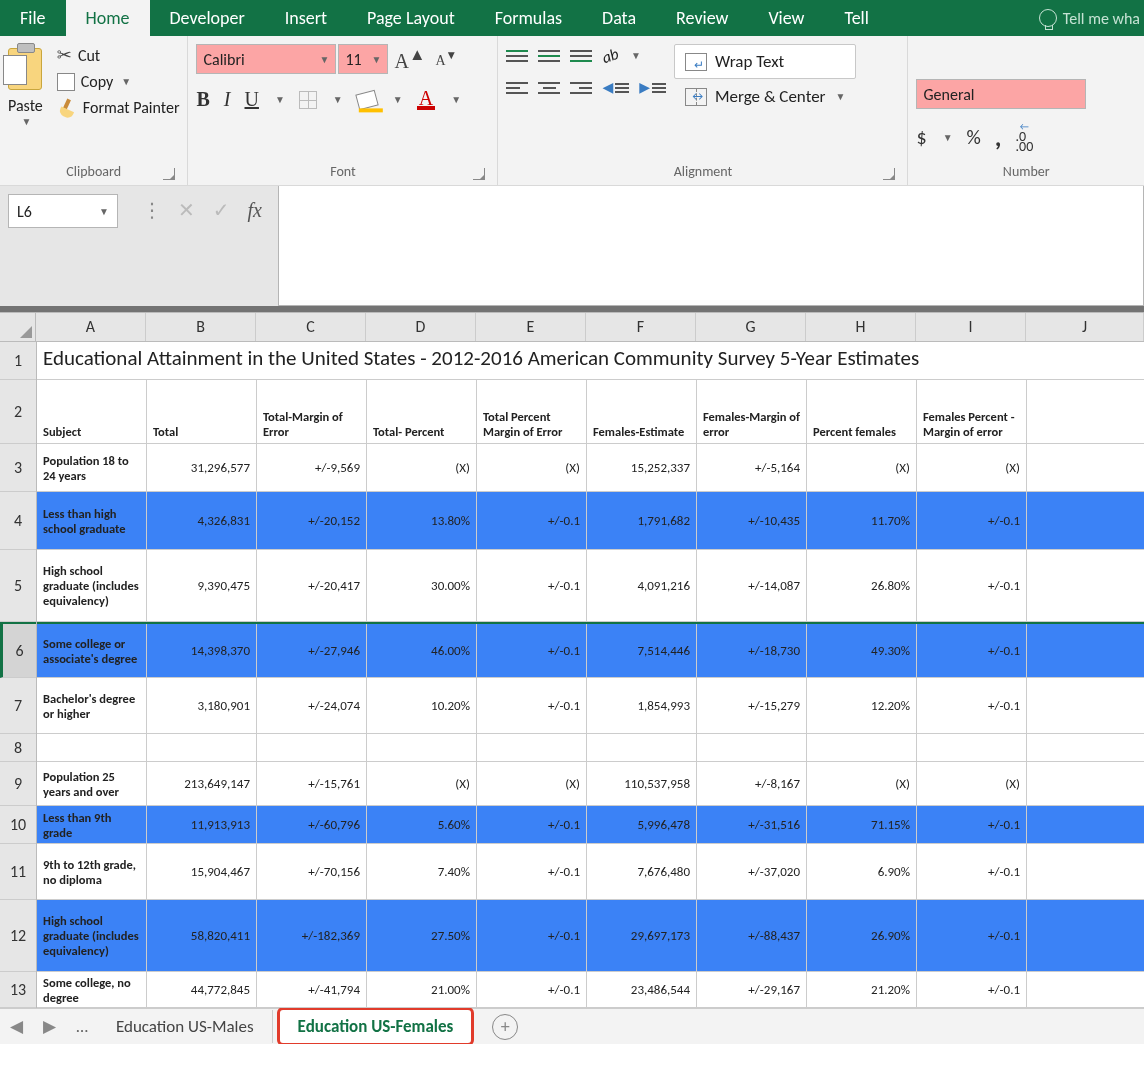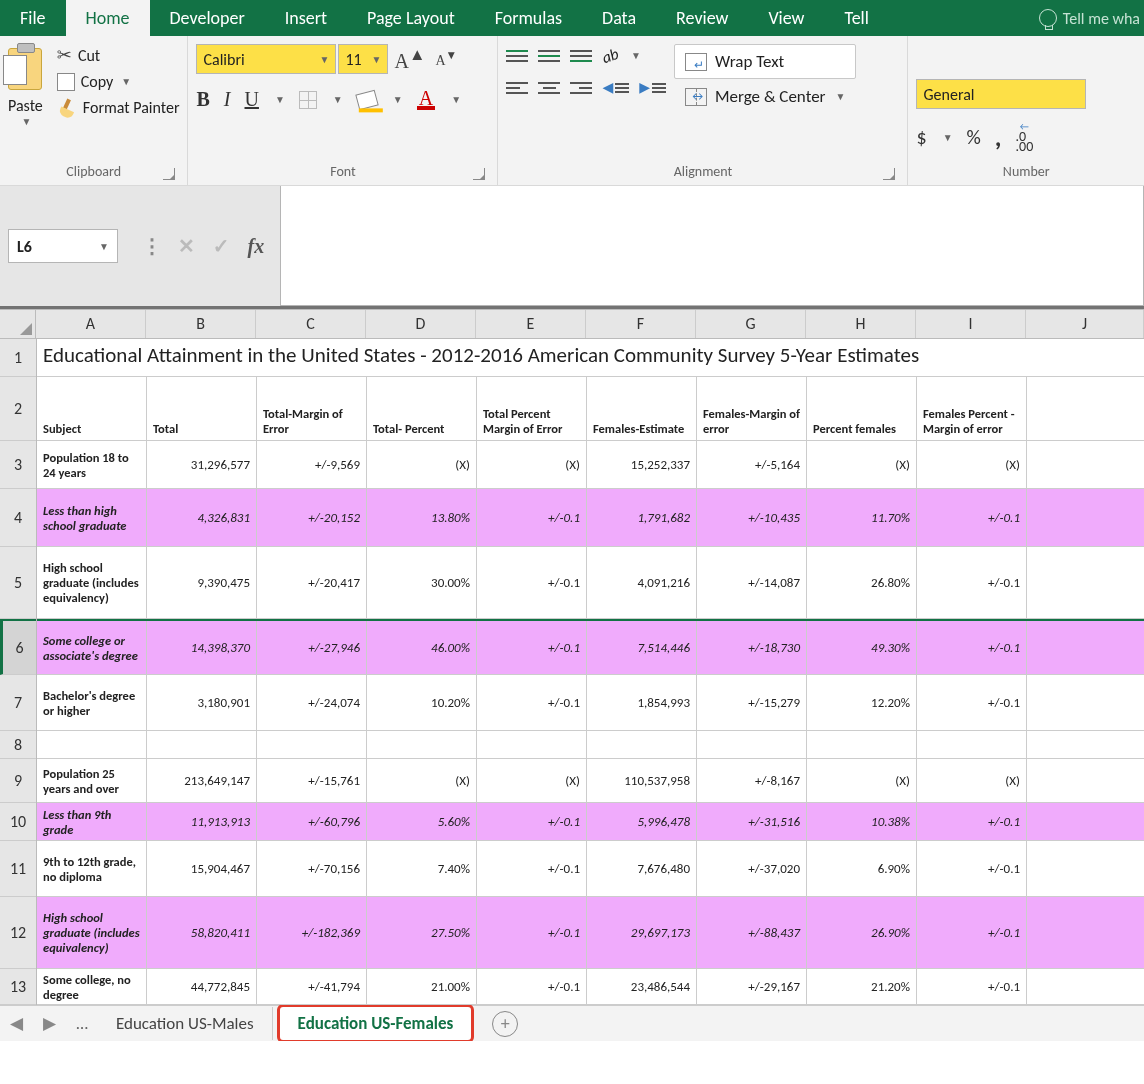--- a/index.html
+++ b/index.html
@@ -32,21 +32,21 @@
   .scissors { font-size:18px; color:#444; }
   .copy-ico { width:18px; height:18px; border:1px solid #888; background:#fff; position:relative;}
   .copy-ico::after{content:"";position:absolute;top:-4px;left:-4px;width:18px;height:18px;border:1px solid #888;background:#fff;z-index:-1;}
   .brush { width:20px; height:20px; position:relative; }
   .brush::before{content:"";position:absolute;top:2px;left:8px;width:4px;height:10px;background:#c98b3a;transform:rotate(25deg);}
   .brush::after{content:"";position:absolute;bottom:0;left:2px;width:14px;height:8px;background:#f8d57e;border-radius:0 0 6px 6px;transform:rotate(25deg);}
   .dd { font-size:10px; color:#666; margin-left:2px;}
   
   
   .font-top { display:flex; align-items:center; gap:2px; }
-  .combo { background:#fde047; border:1px solid #b5b5b5; height:30px; display:flex; align-items:center; padding:0 6px; font-size:16px;}
+  .combo { background:#fca5a5; border:1px solid #b5b5b5; height:30px; display:flex; align-items:center; padding:0 6px; font-size:16px;}
   .combo.font { width:140px; }
   .combo.size { width:50px; }
   .szbtn { font-family:serif; font-size:20px; padding:0 4px; cursor:pointer; color:#444; }
   .small-a { font-size:14px; }
   .font-bot { display:flex; align-items:center; gap:14px; margin-top:14px; font-size:20px; color:#333;}
   .font-bot .b { font-weight:bold; font-family:serif;}
   .font-bot .i { font-style:italic; font-family:serif;}
   .font-bot .u { text-decoration:underline; font-family:serif;}
   .border-ico{width:18px;height:18px;border:1px solid #bbb;position:relative;}
   .border-ico::after{content:"";position:absolute;top:8px;left:0;right:0;border-top:1px solid #bbb;}
@@ -80,21 +80,21 @@
   .merge-ico::before{content:"";position:absolute;top:0;bottom:0;left:10px;border-left:1px dashed #888;}
   .merge-ico::after{content:"↔";position:absolute;left:4px;top:0;font-size:12px;color:#3a7cc2;}
   
   
   .num-col { display:flex; flex-direction:column; gap:12px; padding-top:4px;}
   .num-bot { display:flex; gap:14px; align-items:center; font-size:20px; color:#333;}
   .decbtn { font-size:14px; display:flex; flex-direction:column; line-height:10px; align-items:center;}
   .decbtn .arr{font-size:10px;color:#3a7cc2;}
   
   
-  .fbar { display:flex; align-items:center; background:#e6e6e6; border-bottom:3px solid #737373;font-weight:bold; }
+  .fbar { display:flex; align-items:flex-start; background:#e6e6e6; border-bottom:6px solid #737373; }
   .namebox-wrap { display:flex; align-items:center; padding:8px;}
   .namebox { width:110px; height:34px; background:#fff; border:1px solid #b5b5b5; padding:0 8px; font-size:16px; display:flex; align-items:center;}
   .namebox .dd{margin-left:auto;}
   .fx-ctrls { display:flex; align-items:center; gap:18px; padding:12px 16px; color:#888; font-size:20px;}
   .fx-ctrls .fx { font-style:italic; color:#555; font-family:serif;}
   .vdots { letter-spacing:-2px;}
   .fbar-input { flex:1; background:#fff; border:1px solid #b5b5b5; border-top:none; min-height:120px; margin-top:0;}
   
   
   .sheet-wrap { position:relative; }
@@ -107,21 +107,21 @@
   .rh { width:36px; text-align:center; border-bottom:1px solid #ccc; font-size:16px; color:#333; display:flex; align-items:center; justify-content:center;}
   .rh.sel { background:#d4d4d4; border-left:3px solid #127245;}
   .cells { flex:1;}
   .row { display:flex; border-bottom:1px solid #ccc;}
   .row .cell { border-right:1px solid #ccc; padding:3px 6px; font-size:13px; overflow:hidden;}
   .row.title .cell { font-size:21px; font-weight:400; color:#222;}
   .row.hdr .cell { font-weight:bold; font-size:12.5px; line-height:1.25; display:flex; align-items:flex-end;}
   .row.data .cell { display:flex; align-items:center;}
   .row.data .cell.subj { font-weight:bold; font-size:12.5px; line-height:1.2;}
   .row.data .cell.num { justify-content:flex-end;}
-  .row.shade .cell { background:#f0abfc;font-style:italic;}
+  .row.shade .cell { background:#3b82f6;}
   .row.blank .cell { background:#fff;}
   
   
   .cA{width:110px;} .cB{width:110px;} .cC{width:110px;} .cD{width:110px;}
   .cE{width:110px;} .cF{width:110px;} .cG{width:110px;} .cH{width:110px;}
   .cI{width:110px;} .cJ{width:118px;}
   
   
   .h-title{height:38px;} .h-hdr{height:64px;}
   .h3{height:48px;} .h4{height:58px;} .h5{height:72px;} .h6{height:56px;border-top:2px solid #127245;}
@@ -450,21 +450,21 @@
           <div class="cell cJ num"></div>
         </div>
         <div class="row data h10 shade">
           <div class="cell cA subj">Less than 9th grade</div>
           <div class="cell cB num">11,913,913</div>
           <div class="cell cC num">+/-60,796</div>
           <div class="cell cD num">5.60%</div>
           <div class="cell cE num">+/-0.1</div>
           <div class="cell cF num">5,996,478</div>
           <div class="cell cG num">+/-31,516</div>
-          <div class="cell cH num">10.38%</div>
+          <div class="cell cH num">71.15%</div>
           <div class="cell cI num">+/-0.1</div>
           <div class="cell cJ num"></div>
         </div>
         <div class="row data h11 ">
           <div class="cell cA subj">9th to 12th grade, no diploma</div>
           <div class="cell cB num">15,904,467</div>
           <div class="cell cC num">+/-70,156</div>
           <div class="cell cD num">7.40%</div>
           <div class="cell cE num">+/-0.1</div>
           <div class="cell cF num">7,676,480</div>

